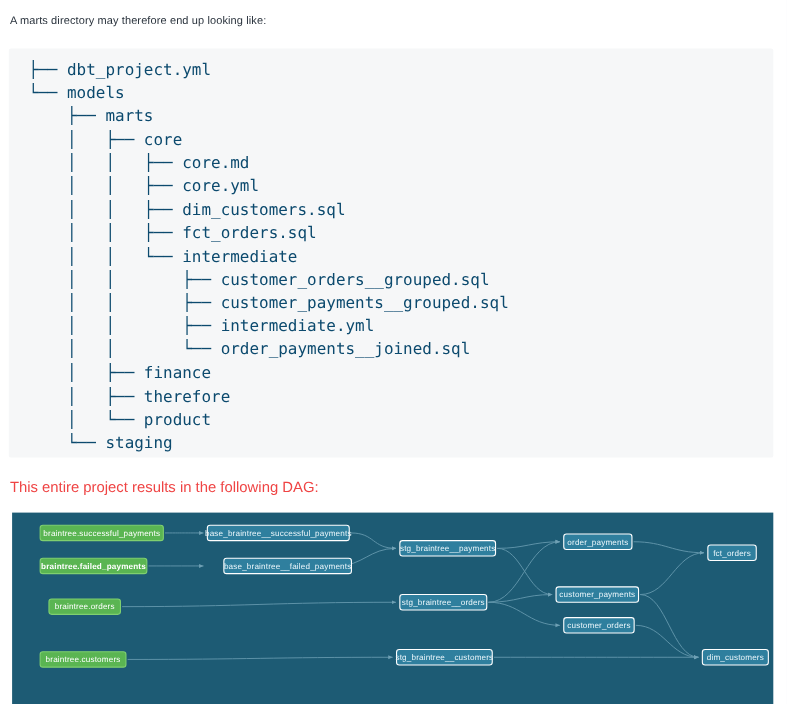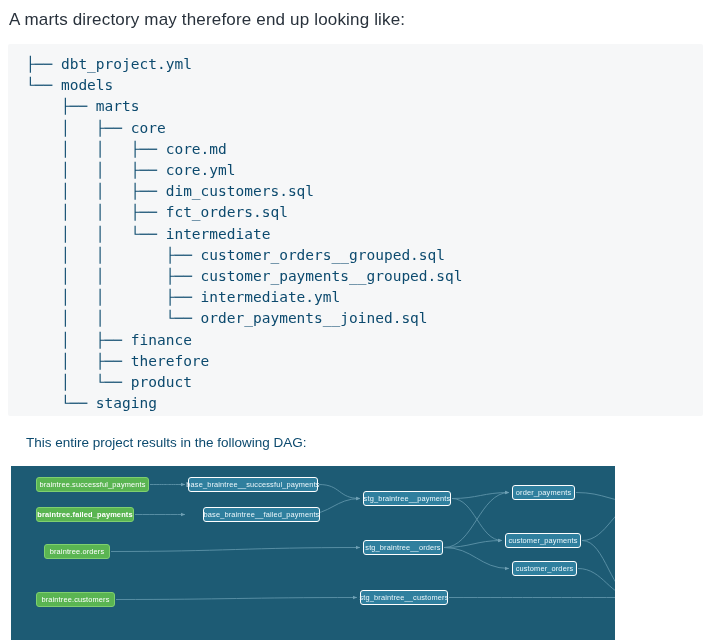--- a/index.html
+++ b/index.html
@@ -18,21 +18,21 @@
   .page {
     position: relative;
     width: 715px;
     height: 640px;
   }
 
   .intro-text {
     position: absolute;
     left: 9px;
     top: 11px;
-    font-size: 17px;
+    font-size: 10px;
     line-height: 18px;
     color: #29323c;
     letter-spacing: 0.01em;
     white-space: nowrap;
   }
 
   .code-block {
     position: absolute;
     left: 8px;
     top: 44px;
@@ -51,33 +51,33 @@
     font-family: "DejaVu Sans Mono", "Liberation Mono", monospace;
     font-size: 14.5px;
     line-height: 21.2px;
     color: #0c4a6e;
     white-space: pre;
     letter-spacing: 0;
   }
 
   .dag-caption {
     position: absolute;
-    left: 26px;
+    left: 9px;
     top: 434px;
     font-size: 13.5px;
     line-height: 18px;
-    color: #0c4a6e;
+    color: #ef4444;
     white-space: nowrap;
   }
 
   .dag-panel {
     position: absolute;
     left: 11px;
     top: 466px;
-    width: 604px;
+    width: 692px;
     height: 174px;
     background: #1d5b74;
     overflow: hidden;
   }
 
   .dag-svg {
     position: absolute;
     left: 0;
     top: 0;
     width: 692px;

